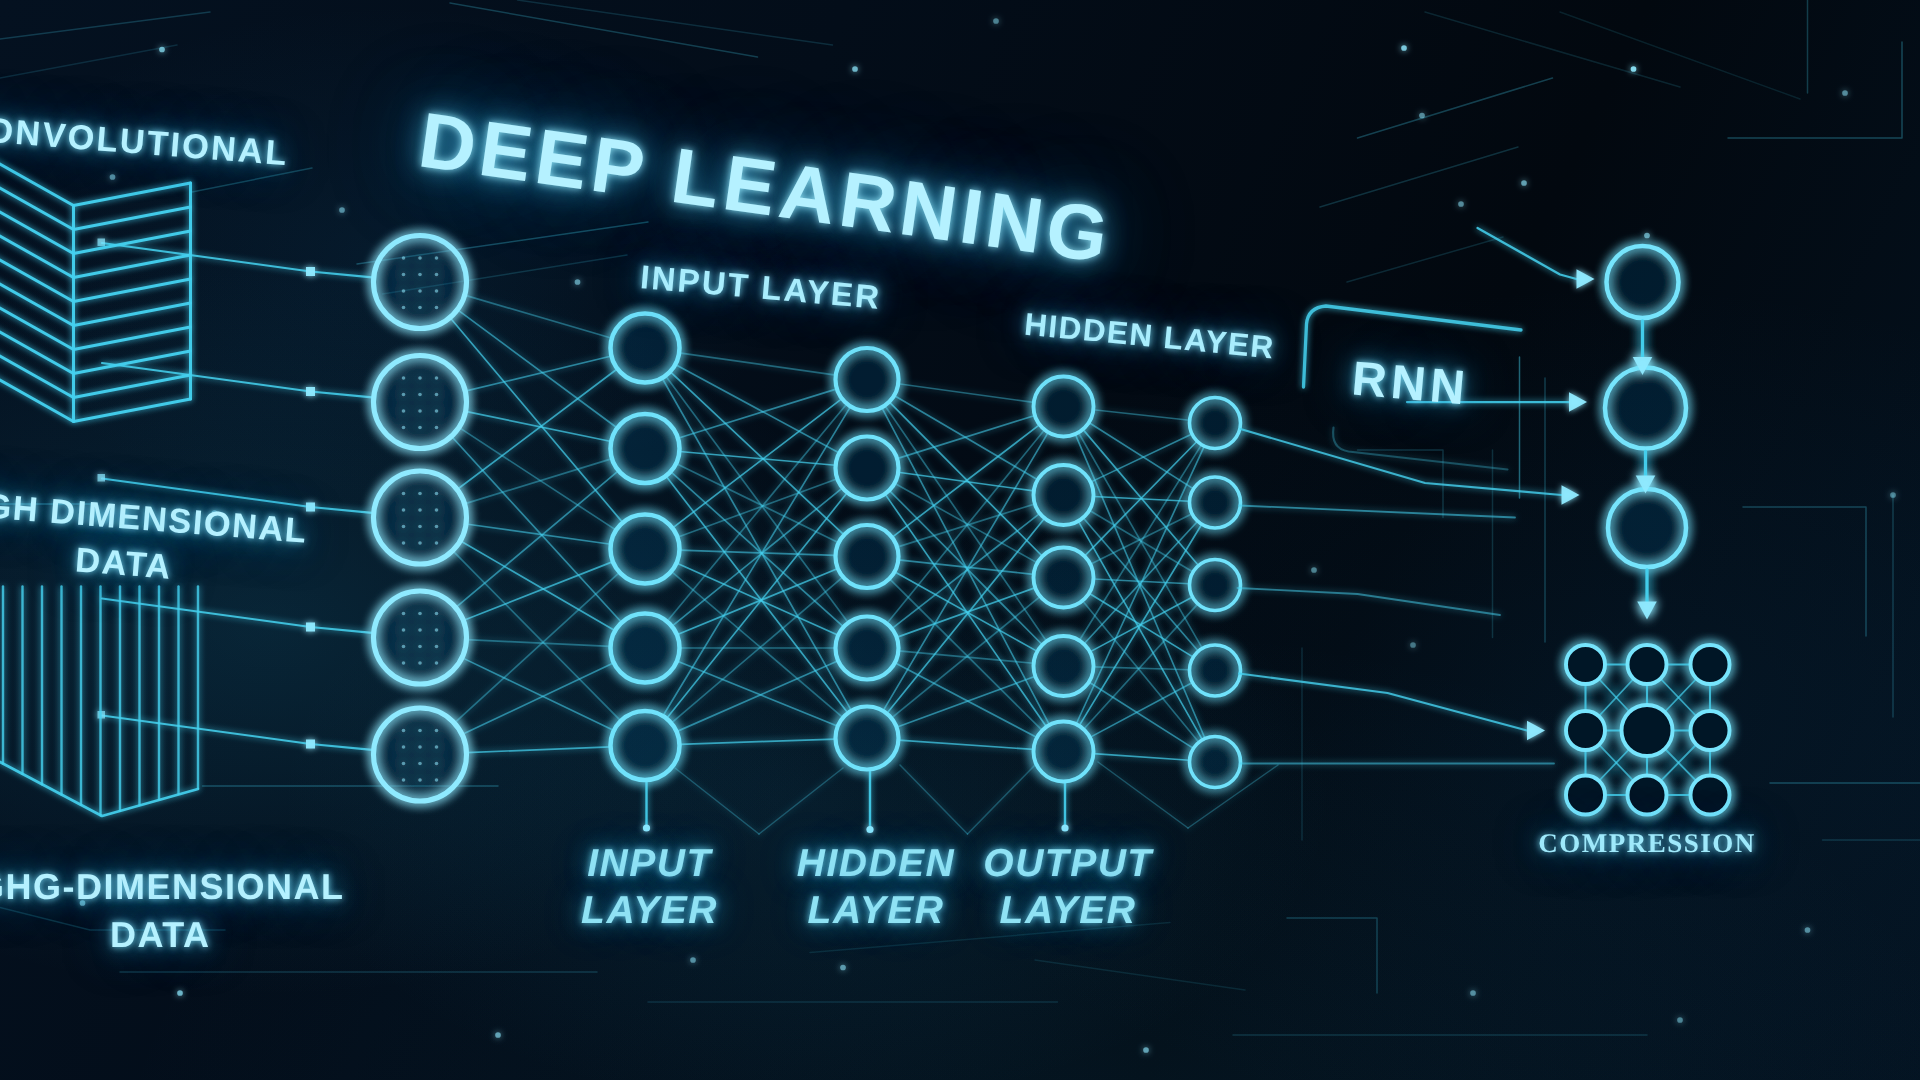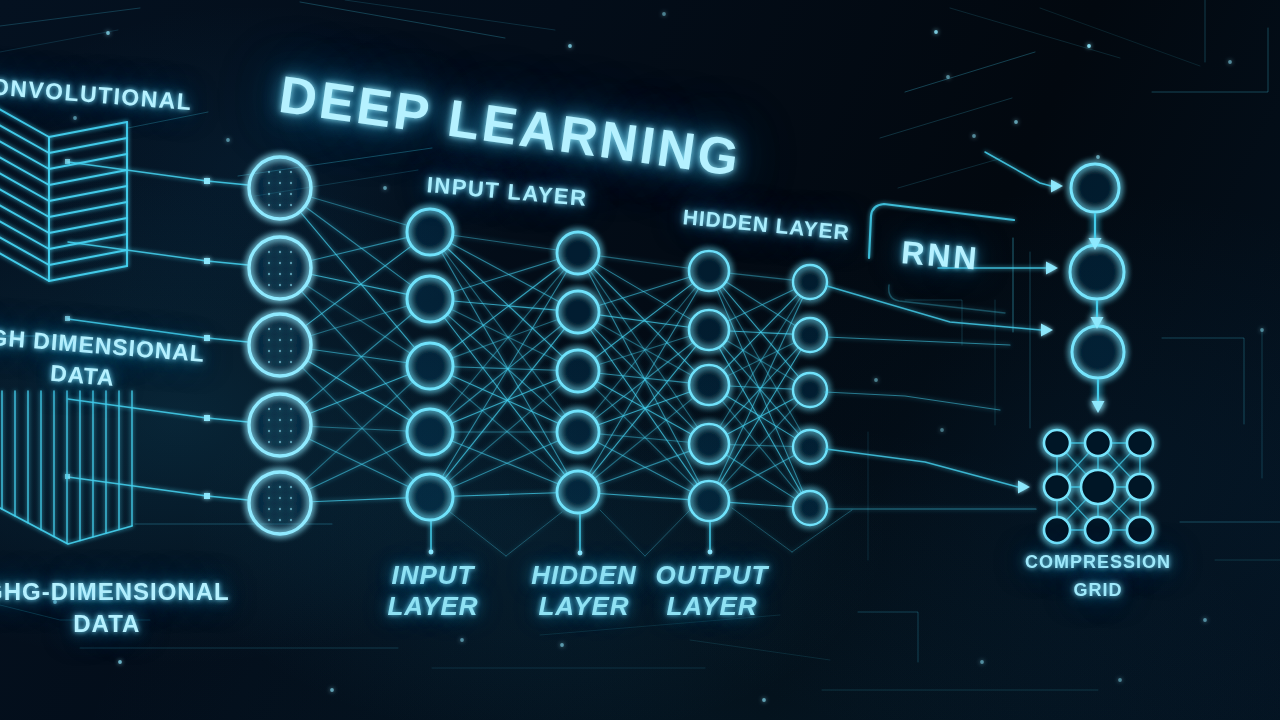--- a/index.html
+++ b/index.html
@@ -24,21 +24,21 @@
     text-shadow:0 0 6px rgba(150,235,255,.95),0 0 18px rgba(70,195,240,.8),0 0 42px rgba(30,150,210,.6),0 0 70px rgba(20,120,190,.4);}
   .conv{font-size:23px;transform:rotate(4.5deg);letter-spacing:1.5px;}
   .toplayer{font-size:22px;transform:rotate(5deg);letter-spacing:1.5px;color:#a9edfd;}
   .toplayer2{font-size:21px;transform:rotate(5.5deg);letter-spacing:1px;color:#a9edfd;}
   .rnn{font-size:32px;letter-spacing:3px;transform:rotate(5deg);}
   .twoline{text-align:center;line-height:1.35;display:inline-block;}
   .highdim{font-size:23px;transform:rotate(4.5deg);}
   .ghg{font-size:24px;}
   .bl{font-size:26px;line-height:1.18;text-align:center;transform:translateX(-50%);color:#8fe2f4;
       text-shadow:0 0 5px rgba(110,220,250,.9),0 0 14px rgba(45,175,225,.7),0 0 28px rgba(20,140,200,.45);font-style:italic;}
-  .comp{font-size:18px;line-height:1.55;text-align:center;transform:translateX(-50%);letter-spacing:1px;color:#9fe9fb;}
+  .comp{font-size:18px;line-height:1.55;text-align:left;transform:translateX(-50%);letter-spacing:1px;color:#9fe9fb;font-family:Liberation Serif, serif;}
 </style>
 </head>
 <body>
 
 <div id="stage">
 
   <svg id="art" width="1280" height="720" viewBox="0 0 1280 720">
     <defs>
       <filter id="glow" x="-80%" y="-80%" width="260%" height="260%">
         <feGaussianBlur stdDeviation="2" result="b"></feGaussianBlur>
@@ -450,16 +450,15 @@
     <div>HIDDEN</div>
     <div>LAYER</div>
   </div>
   <div class="lbl bl" style="left:712px;top:560px;">
     <div>OUTPUT</div>
     <div>LAYER</div>
   </div>
 
   <div class="lbl comp" style="left:1098px;top:549px;">
     <div>COMPRESSION</div>
-    <div>GRID</div>
   </div>
 
 </div>
 
 </body></html>

